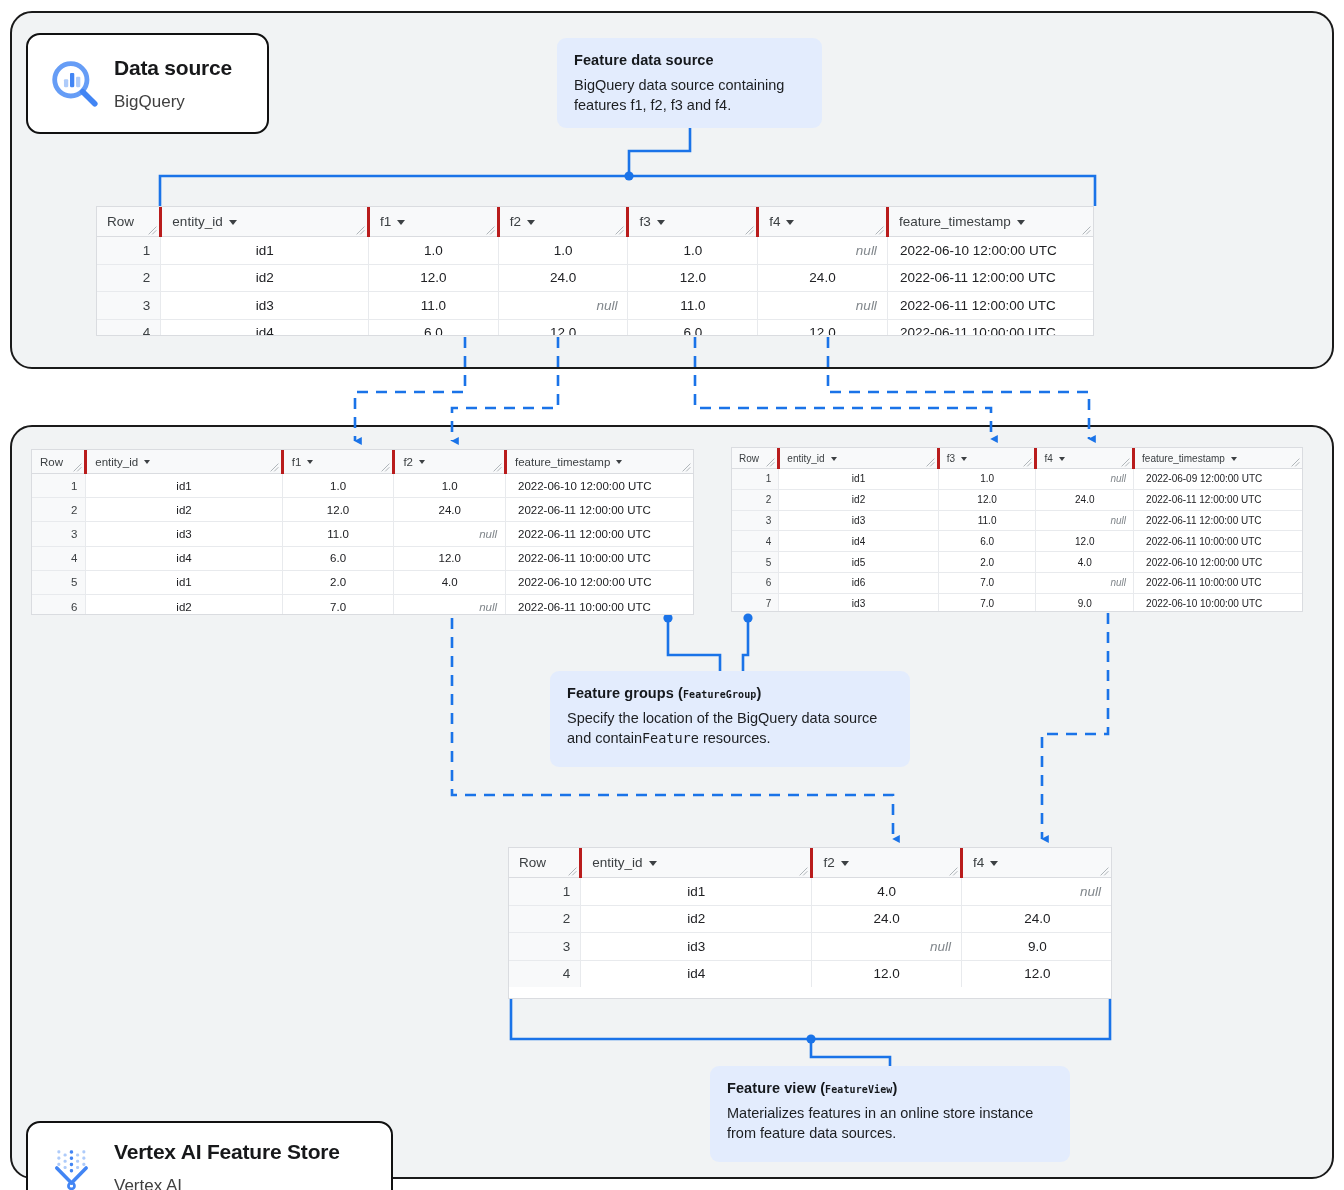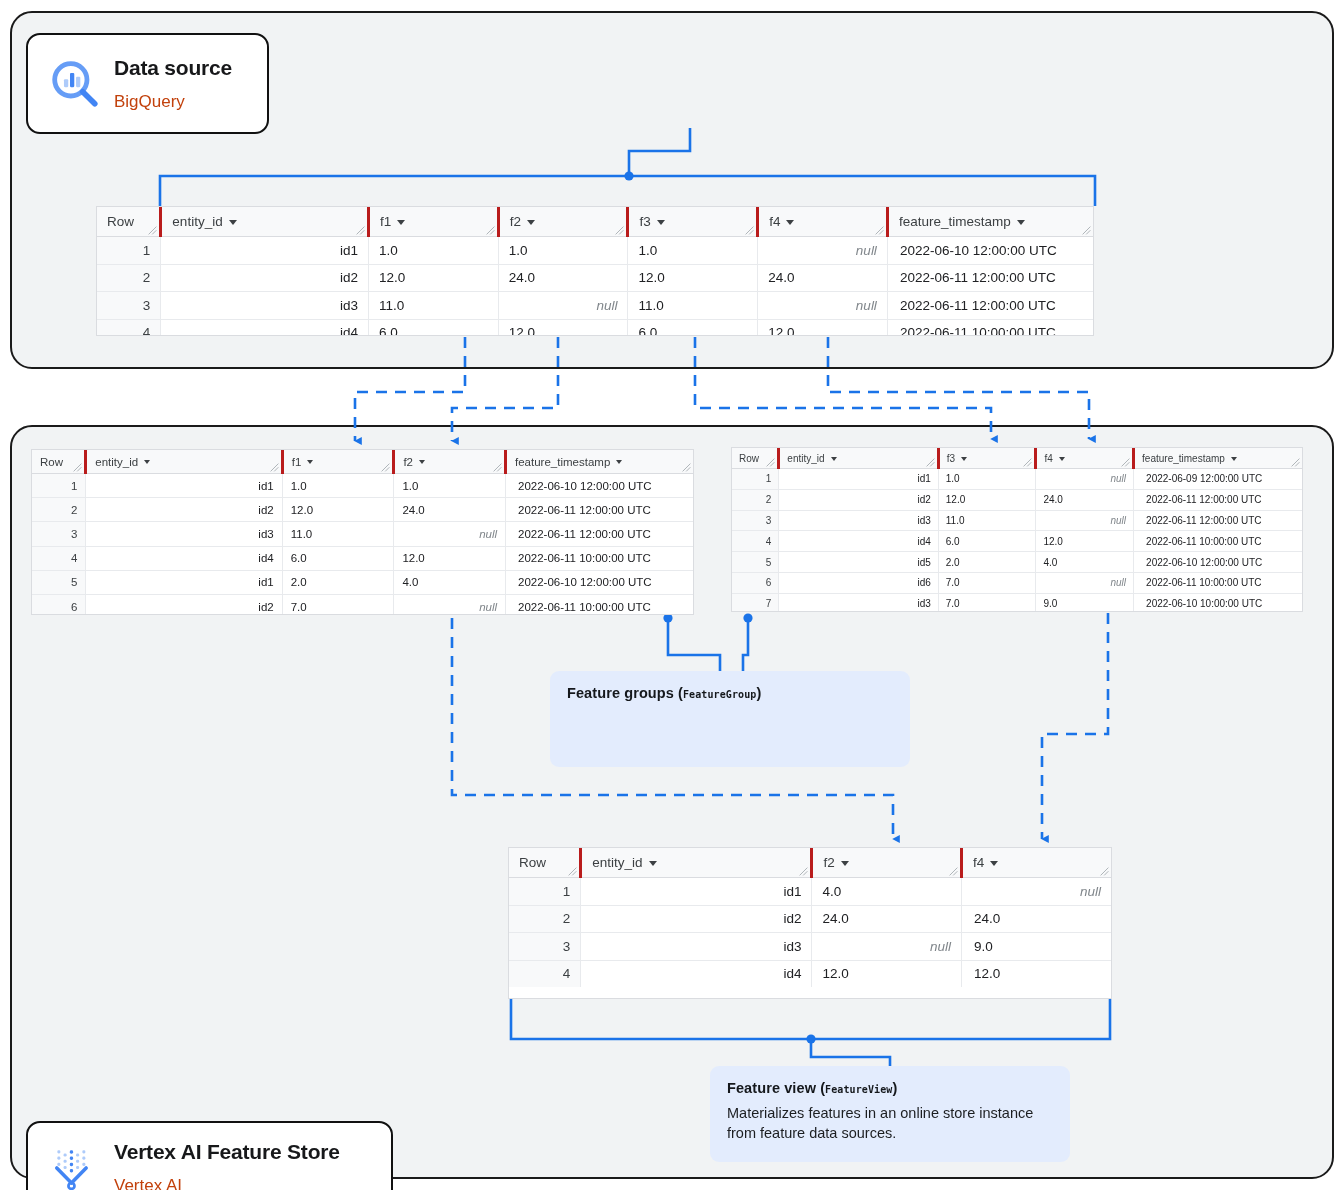--- a/index.html
+++ b/index.html
@@ -26,21 +26,21 @@
     box-sizing:border-box;
     display:flex;
     align-items:center;
     gap:14px;
     padding:0 22px;
   }
   #chip-datasource{left:26px;top:33px;width:243px;height:101px;}
   #chip-featurestore{left:26px;top:1121px;width:367px;height:93px;}
   .chip-text{display:flex;flex-direction:column;justify-content:space-between;line-height:1.12;}
   .chip-title{font-size:21px;font-weight:bold;color:#17181a;letter-spacing:-0.2px;}
-  .chip-sub{font-size:17px;color:#c2410c;margin-top:12px;}
+  .chip-sub{font-size:17px;color:#404040;margin-top:12px;}
   .chip-icon{flex:0 0 auto;width:50px;height:50px;display:block;}
 
   
   .callout{
     position:absolute;
     background:#e3ecfd;
     border-radius:9px;
     box-sizing:border-box;
     padding:14px 16px 14px 17px;
   }
@@ -88,22 +88,22 @@
   .bqtable td{
     border-right:1px solid #e8eaed;
     border-bottom:1px solid #e8eaed;
     color:#202124;
     white-space:nowrap;
     overflow:hidden;
   }
   .bqtable td:last-child{border-right:none;padding-left:12px;}
   .bqtable tr:last-child td{border-bottom:none;}
   .bqtable td.c-row{background:#f8f9fa;text-align:right;color:#3c4043;}
-  .bqtable td.c-id{text-align:right;}
-  .bqtable td.c-num{text-align:left;margin-left:22px;}
+  .bqtable td.c-id{text-align:center;}
+  .bqtable td.c-num{text-align:center;margin-left:22px;}
   .bqtable td.c-ts{text-align:left;}
   .bqtable td.nullv{font-style:italic;color:#80868b;text-align:right;}
 
   
   .t-lg th{height:29px;font-size:13.5px;padding:0 10px;}
   .t-lg td{height:26.5px;font-size:13.5px;padding:0 10px;}
   .t-md th{height:23px;font-size:11.5px;padding:0 8px;}
   .t-md td{height:23.2px;font-size:11.5px;padding:0 8px;}
   .t-sm th{height:20px;font-size:10px;padding:0 7px;}
   .t-sm td{height:19.8px;font-size:10px;padding:0 7px;}
@@ -207,23 +207,28 @@
       </g>
       <path d="M6.5,24 L20.6,38.5 L34.7,24" fill="none" stroke="#4285f4" stroke-width="3.4" stroke-linecap="round" stroke-linejoin="round"></path>
       <circle cx="20.6" cy="41.2" r="2.9" fill="none" stroke="#4285f4" stroke-width="2.6"></circle>
     </svg>
     <div class="chip-text">
       <div class="chip-title">Vertex AI Feature Store</div>
       <div class="chip-sub">Vertex AI</div>
     </div>
   </div>
 
+  <div class="callout" id="callout-featuredatasource">
+    <div class="callout-title">Feature data source</div>
+    <div class="callout-body">BigQuery data source containing features f1, f2, f3 and f4.</div>
+  </div>
 
   <div class="callout" id="callout-featuregroups">
     <div class="callout-title"><span>Feature groups (</span><span class="mono">FeatureGroup</span><span>)</span></div>
+    <div class="callout-body"><span>Specify the location of the BigQuery data source and contain</span><span class="mono">Feature</span><span> resources.</span></div>
   </div>
 
   <div class="callout" id="callout-featureview">
     <div class="callout-title"><span>Feature view (</span><span class="mono">FeatureView</span><span>)</span></div>
     <div class="callout-body">Materializes features in an online store instance from feature data sources.</div>
   </div>
 
   <div class="bqtable t-lg" id="table-source">
       <table>
         <colgroup>

